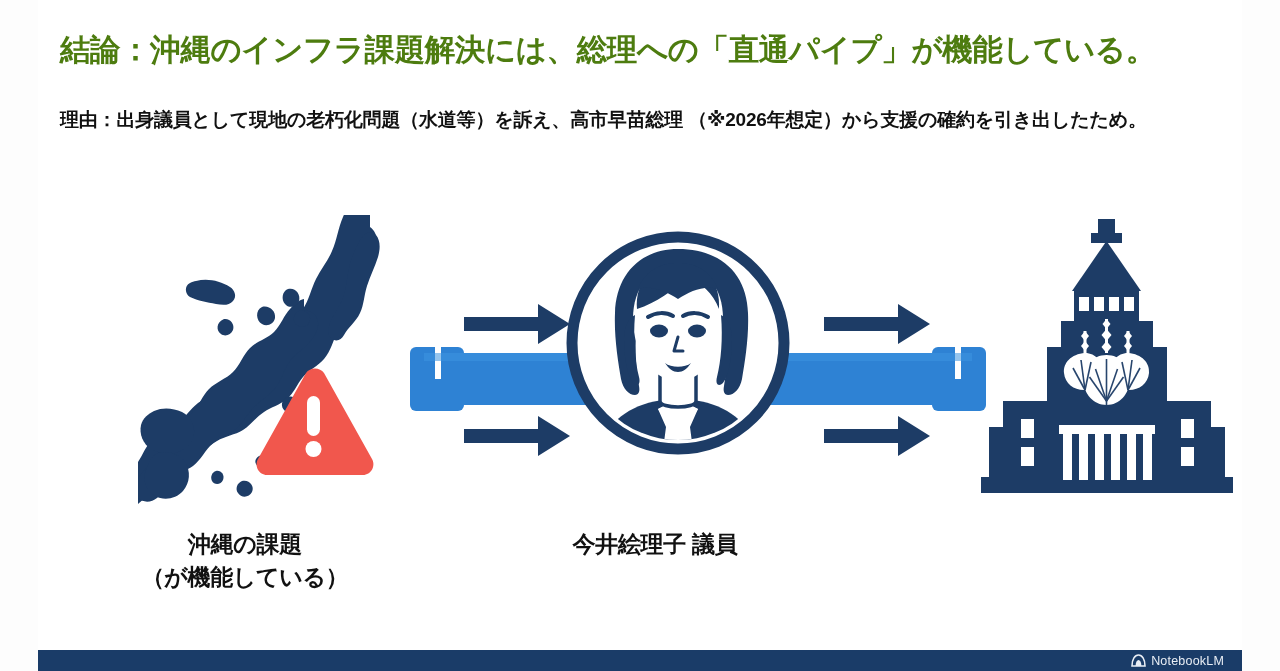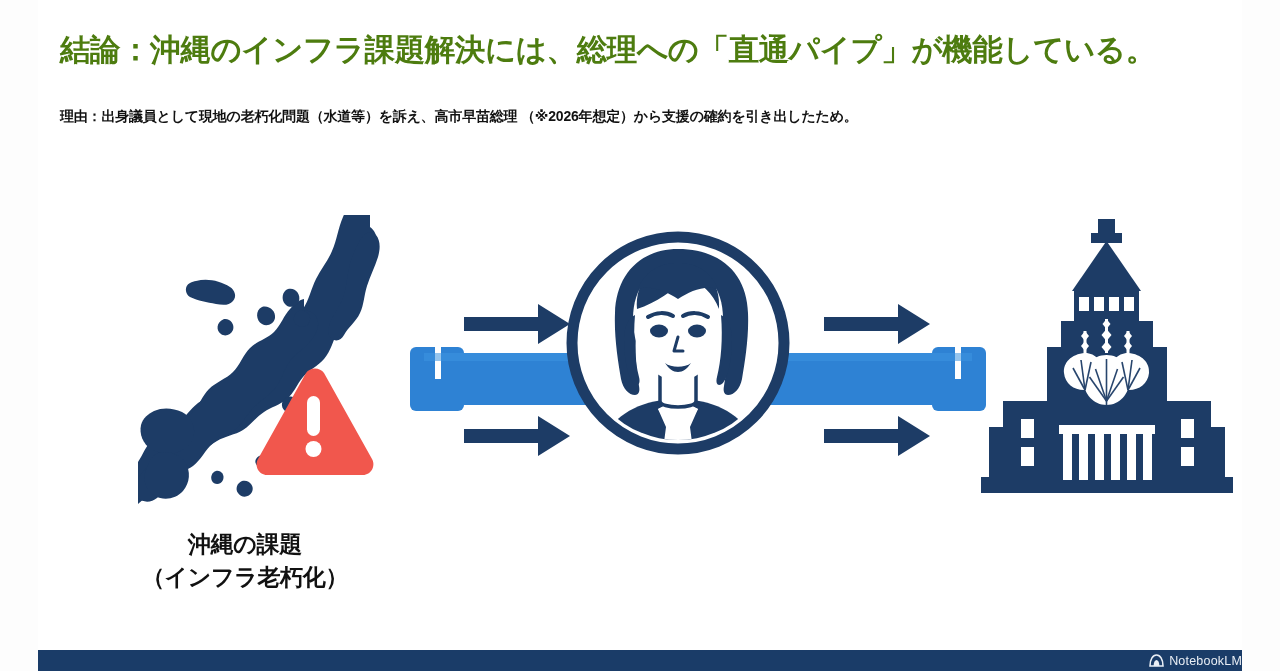--- a/index.html
+++ b/index.html
@@ -44,21 +44,21 @@
     color: #4d7c0f;
     letter-spacing: -0.4px;
     line-height: 1.25;
     white-space: nowrap;
   }
   .subtitle {
     position: absolute;
     left: 60px;
     top: 107px;
     width: 1120px;
-    font-size: 14px;
+    font-size: 19px;
     font-weight: bold;
     color: #111111;
     line-height: 1.42;
     letter-spacing: -0.2px;
   }
 
   
   .diagram {
     position: absolute;
     left: 38px;
@@ -106,20 +106,21 @@
   .bottom-bar {
     position: absolute;
     left: 38px;
     top: 650px;
     width: 1204px;
     height: 21px;
     background: #1a3c68;
     display: flex;
     align-items: center;
     justify-content: flex-end;
+    padding-right: 18px;
     box-sizing: border-box;
   }
   .nblm {
     display: flex;
     align-items: center;
     gap: 5px;
     color: #e9eef5;
     font-size: 12.5px;
     letter-spacing: 0.2px;
   }
@@ -357,23 +358,26 @@
           <rect x="48" y="232" width="13" height="19"></rect>
           <rect x="208" y="204" width="13" height="19"></rect>
           <rect x="208" y="232" width="13" height="19"></rect>
         </g>
       </svg>
     </div>
   </div>
 
   <div class="caption caption-okinawa">
     <span>沖縄の課題</span>
-    <span class="line2">（インフラ老朽化）</span>
+    <span class="line2">（が機能している）</span>
   </div>
 
+  <div class="caption caption-person">
+    <span>今井絵理子 議員</span>
+  </div>
 
 
   <div class="bottom-bar">
     <div class="nblm">
       <svg class="nblm-icon" width="15" height="13" viewBox="0 0 15 13">
         <path d="M1 12 C1 5 4 1 7.5 1 C11 1 14 5 14 12 Z" fill="none" stroke="#e9eef5" stroke-width="1.6"></path>
         <path d="M4.6 12 C4.6 8 6 6 7.5 6 C9 6 10.4 8 10.4 12 Z" fill="#e9eef5"></path>
       </svg>
       <span>NotebookLM</span>
     </div>

